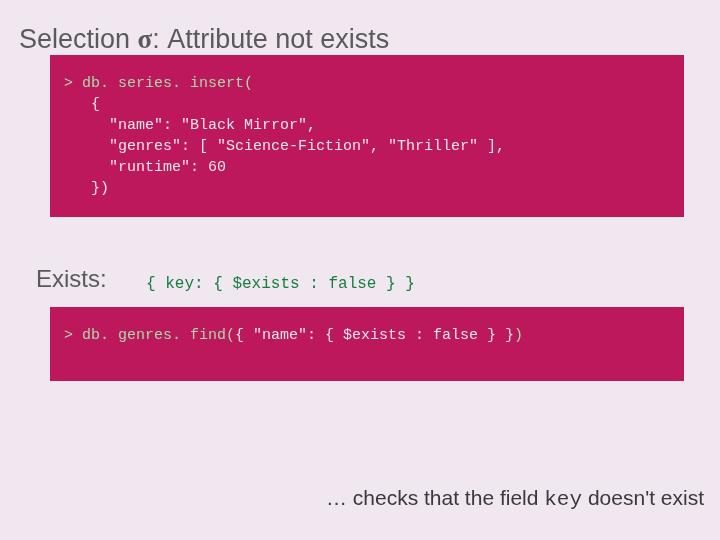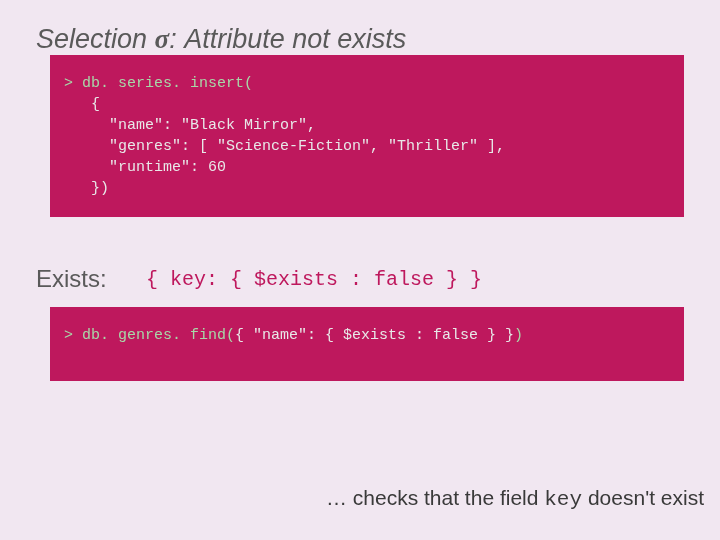--- a/index.html
+++ b/index.html
@@ -6,25 +6,24 @@
   body {
     width: 720px;
     height: 540px;
     background: #f1e7f1;
     font-family: "Segoe UI", "Helvetica Neue", Arial, sans-serif;
     color: #333;
     overflow: hidden;
     position: relative;
   }
   .title {
-    padding: 24px 0 0 36px;
+    padding: 24px 0 0 19px;
     font-size: 27px;
     font-weight: 300;
     color: #5a5a5a;
-    font-style: italic;
   }
   .title .sigma {
     font-family: Georgia, "Times New Roman", serif;
     font-weight: bold;
   }
   .codeblock {
     background: #be185d;
     color: #e8e8e8;
     font-family: "Consolas", "Courier New", monospace;
     font-size: 15px;
@@ -32,33 +31,33 @@
     padding: 18px 14px;
     margin: 0 36px 0 50px;
     white-space: pre;
   }
   .codeblock.first { min-height: 130px; }
   .codeblock.second { min-height: 74px; margin-top: 14px; }
   .prompt { color: #a8d8a8; }
   .cmd { color: #a8d8a8; }
   .exists-row {
     display: flex;
-    align-items: center;
+    align-items: flex-end;
     margin: 48px 0 11px 36px;
   }
   .exists-label {
     font-size: 24px;
     font-weight: 300;
     color: #5a5a5a;
     width: 110px;
   }
   .exists-code {
     font-family: "Consolas", "Courier New", monospace;
-    font-size: 20px;
-    color: #be185d;
+    font-size: 16px;
+    color: #15803d;
   }
   .footer {
     position: absolute;
     right: 16px;
     bottom: 26px;
     text-align: center;
     font-size: 21px;
     font-weight: 300;
     color: #3a3a3a;
     line-height: 1.35;

